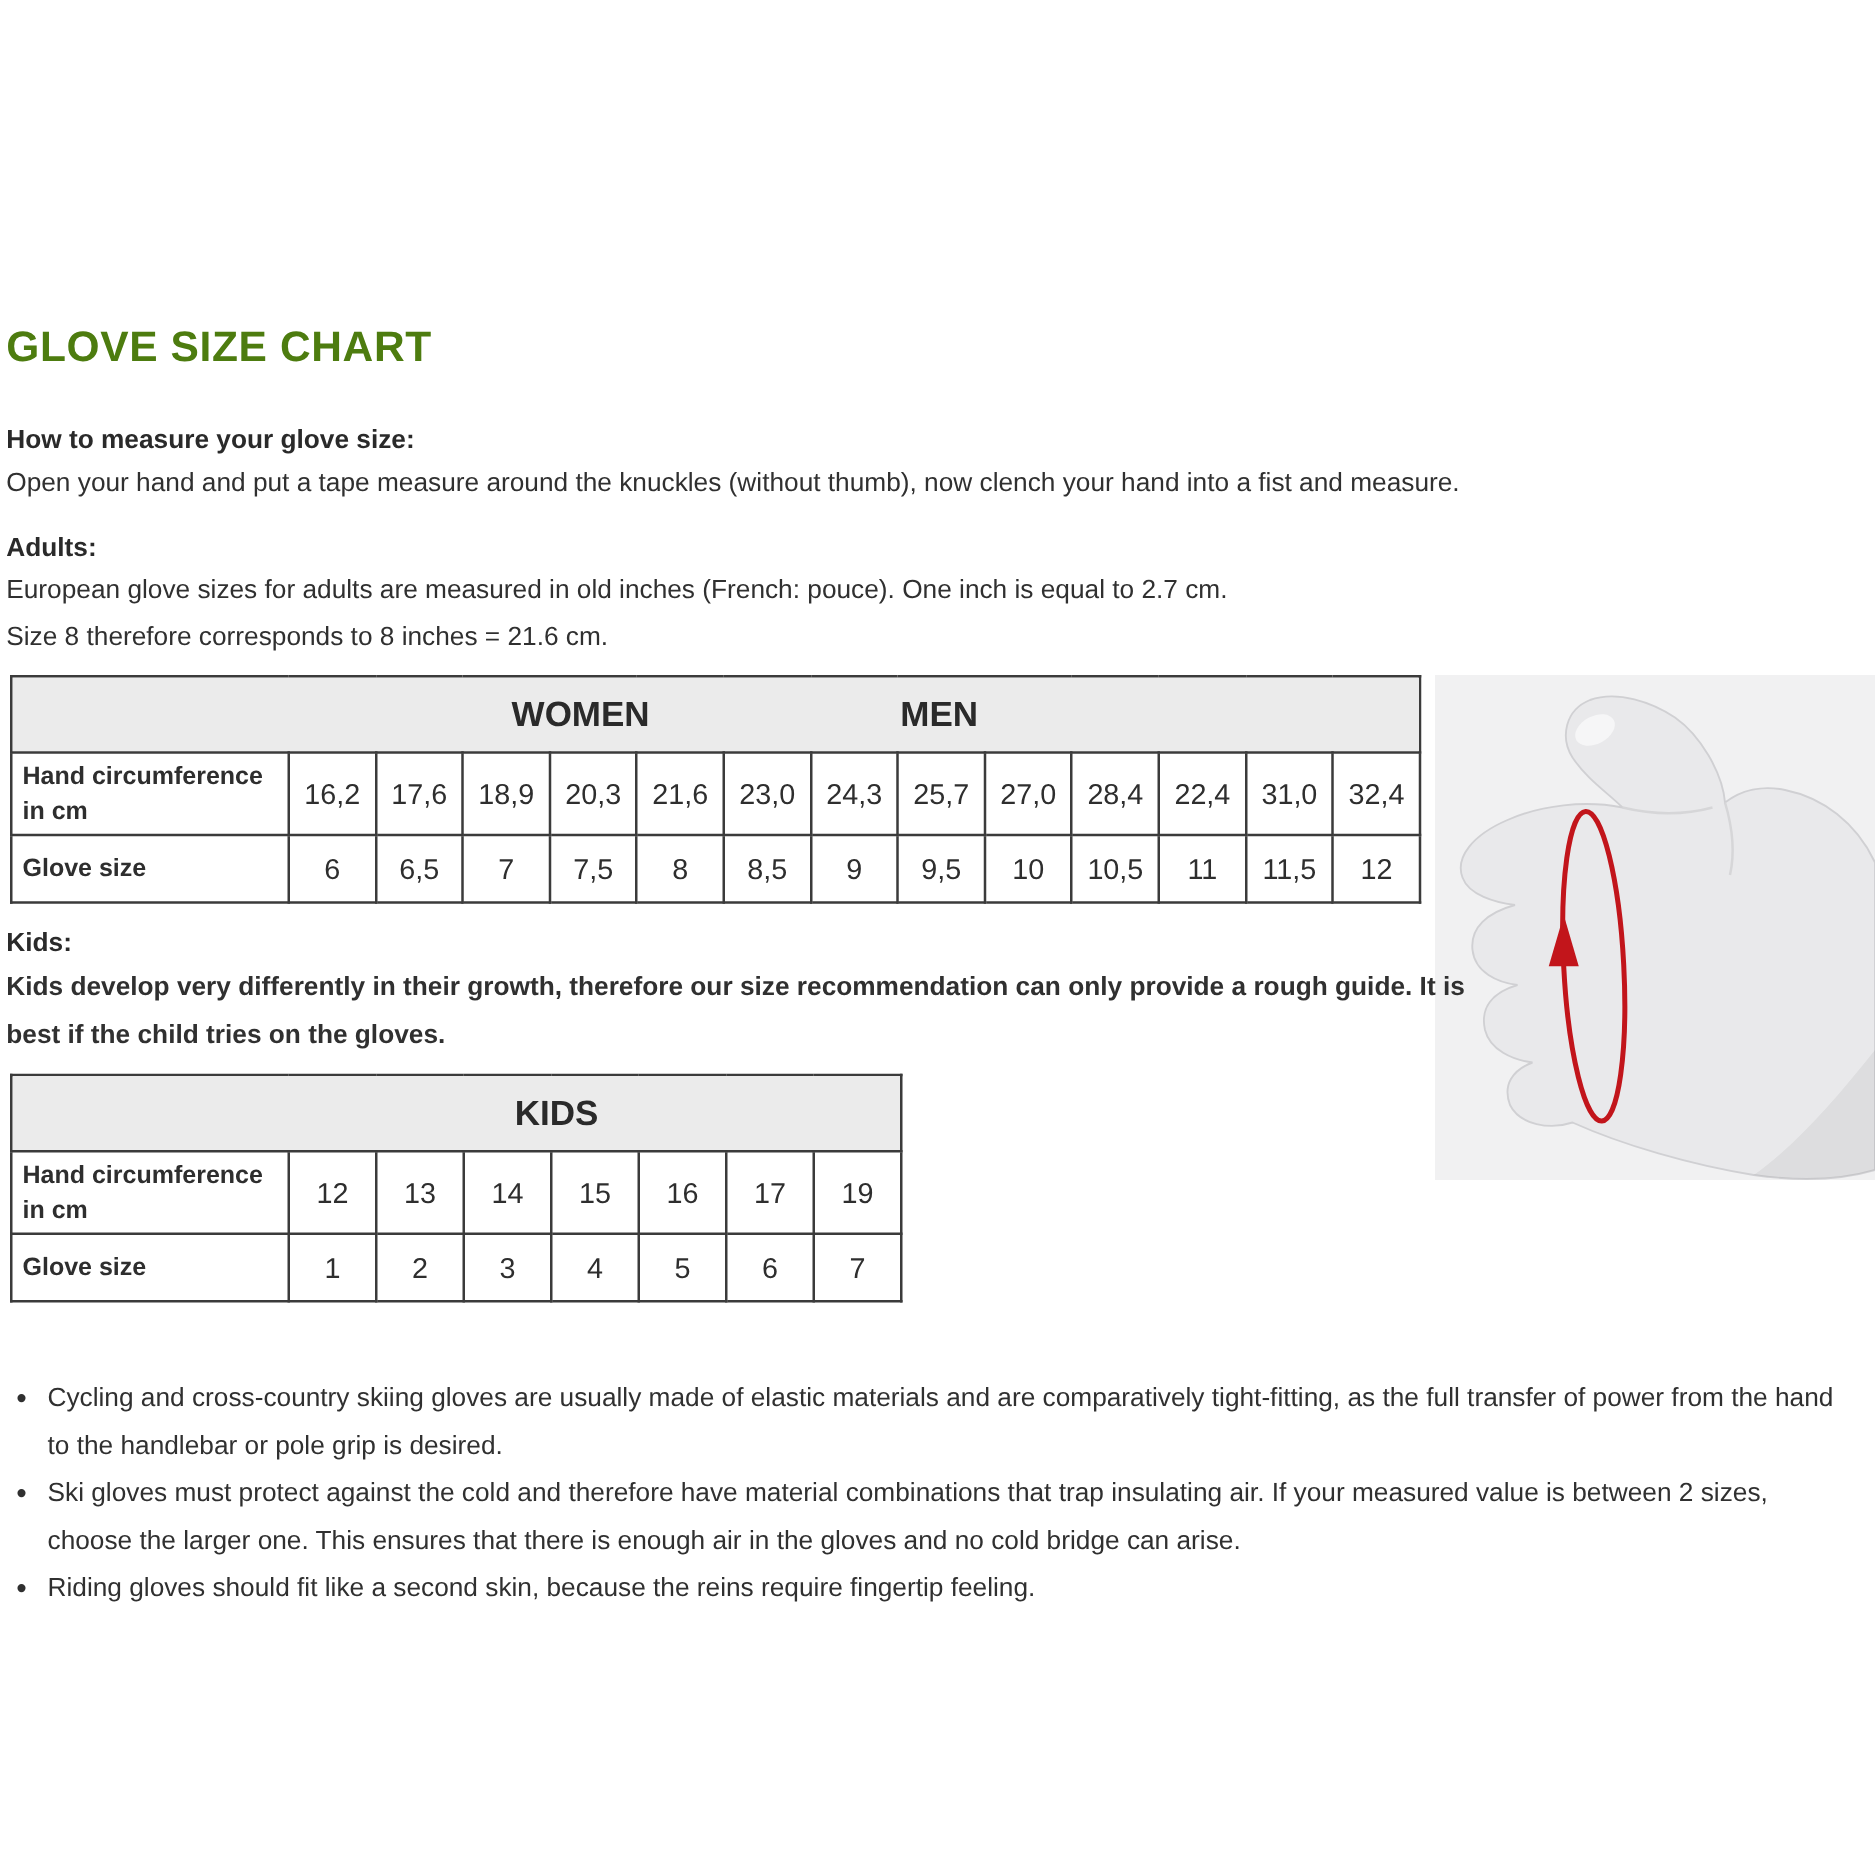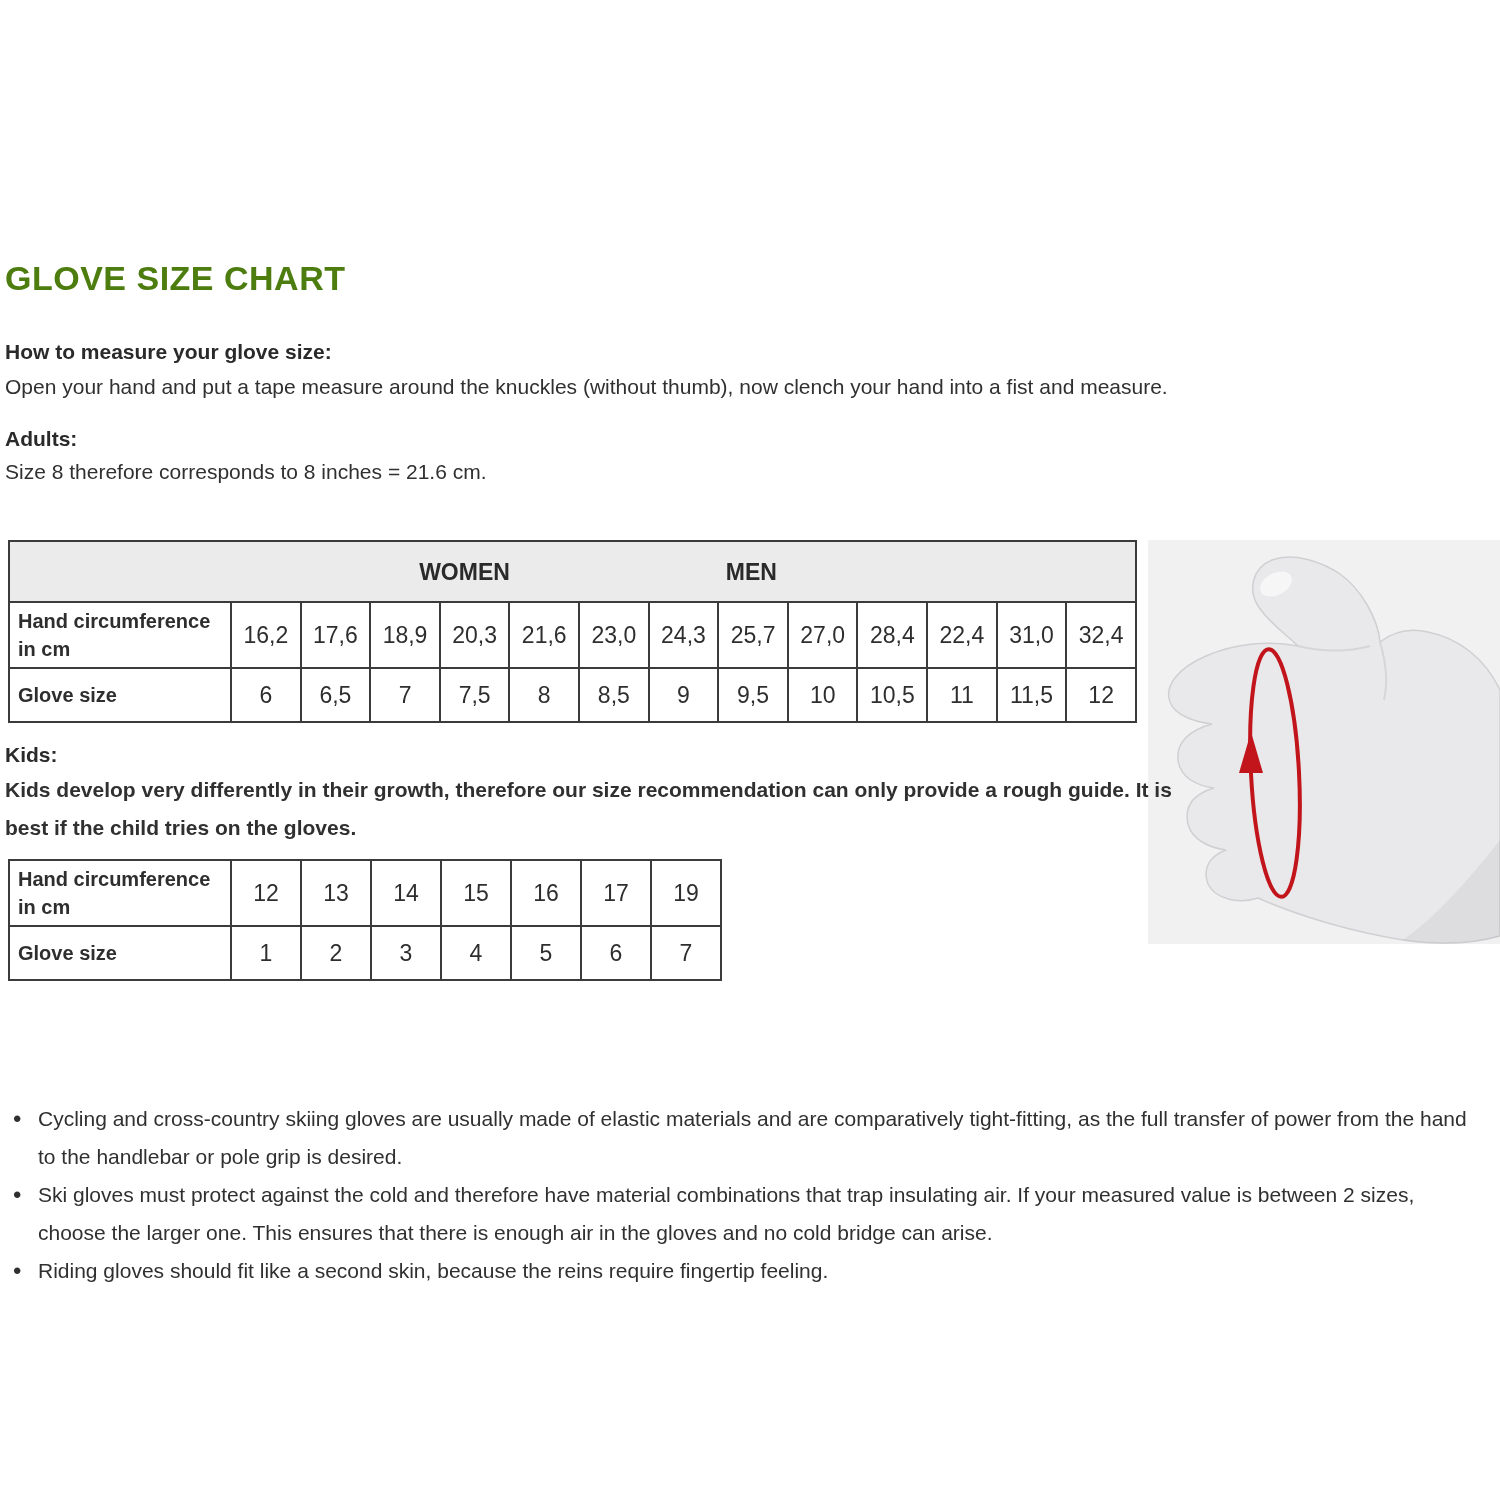--- a/index.html
+++ b/index.html
@@ -30,21 +30,21 @@
   .body-text{font-size:21px;line-height:38px;color:#303030;}
   .bold{font-weight:700;}
   .sec-head{font-size:21px;font-weight:700;color:#2a2a2a;line-height:30px;}
 
   
   .size-table{position:absolute;border-collapse:collapse;table-layout:fixed;background:#fff;}
   .size-table td{border:2px solid var(--table-border);overflow:hidden;}
   #adult-table{left:8px;top:540px;width:1129px;}
   #kids-table{left:8px;top:859px;width:714px;}
   tr.group-row td{background:var(--table-header-bg);height:57px;position:relative;}
-  .group-label{position:absolute;top:50%;transform:translate(-50%,-50%);font-size:23px;font-weight:700;color:#2a2a2a;white-space:nowrap;}
+  .group-label{position:absolute;top:50%;transform:translate(-50%,-50%);font-size:28px;font-weight:700;color:#2a2a2a;white-space:nowrap;}
   .pos-women{left:40.4%;}
   .pos-men{left:65.9%;}
   .pos-kids{left:61.3%;}
   tr.circ-row{height:62px;}
   tr.size-row{height:54px;}
   .label-cell{font-weight:700;font-size:20px;line-height:28px;padding:4px 8px;text-align:left;background:#fff;}
   .size-table td.val{text-align:center;font-size:23px;font-weight:400;background:#fff;padding:0;}
 
   
   .hand-figure{left:1148px;top:540px;}
@@ -70,20 +70,21 @@
 <div class="page">
 
   <div class="abs title">GLOVE SIZE CHART</div>
 
 
   <div class="abs sec-head" style="left:5px;top:337px;">How to measure your glove size:</div>
   <div class="abs body-text" style="left:5px;top:368px;width:1450px;">Open your hand and put a tape measure around the knuckles (without thumb), now clench your hand into a fist and measure.</div>
 
   <div class="abs sec-head" style="left:5px;top:424px;">Adults:</div>
   <div class="abs body-text" style="left:5px;top:453px;width:1450px;">
+    <div>European glove sizes for adults are measured in old inches (French: pouce). One inch is equal to 2.7 cm.</div>
     <div>Size 8 therefore corresponds to 8 inches = 21.6 cm.</div>
   </div>
 
   <table class="size-table" id="adult-table">
     <colgroup>
       <col style="width:222px;">
       <col>
         <col>
         <col>
         <col>
@@ -176,20 +177,25 @@
       <col style="width:222px;">
       <col>
         <col>
         <col>
         <col>
         <col>
         <col>
         <col>
     </colgroup>
     <tbody>
+      <tr class="group-row">
+        <td colspan="8">
+          <span class="group-label pos-kids">KIDS</span>
+        </td>
+      </tr>
       <tr class="circ-row">
         <td class="label-cell">Hand circumference in cm</td>
       <td class="val">12</td>
           <td class="val">13</td>
           <td class="val">14</td>
           <td class="val">15</td>
           <td class="val">16</td>
           <td class="val">17</td>
           <td class="val">19</td>
         </tr>

